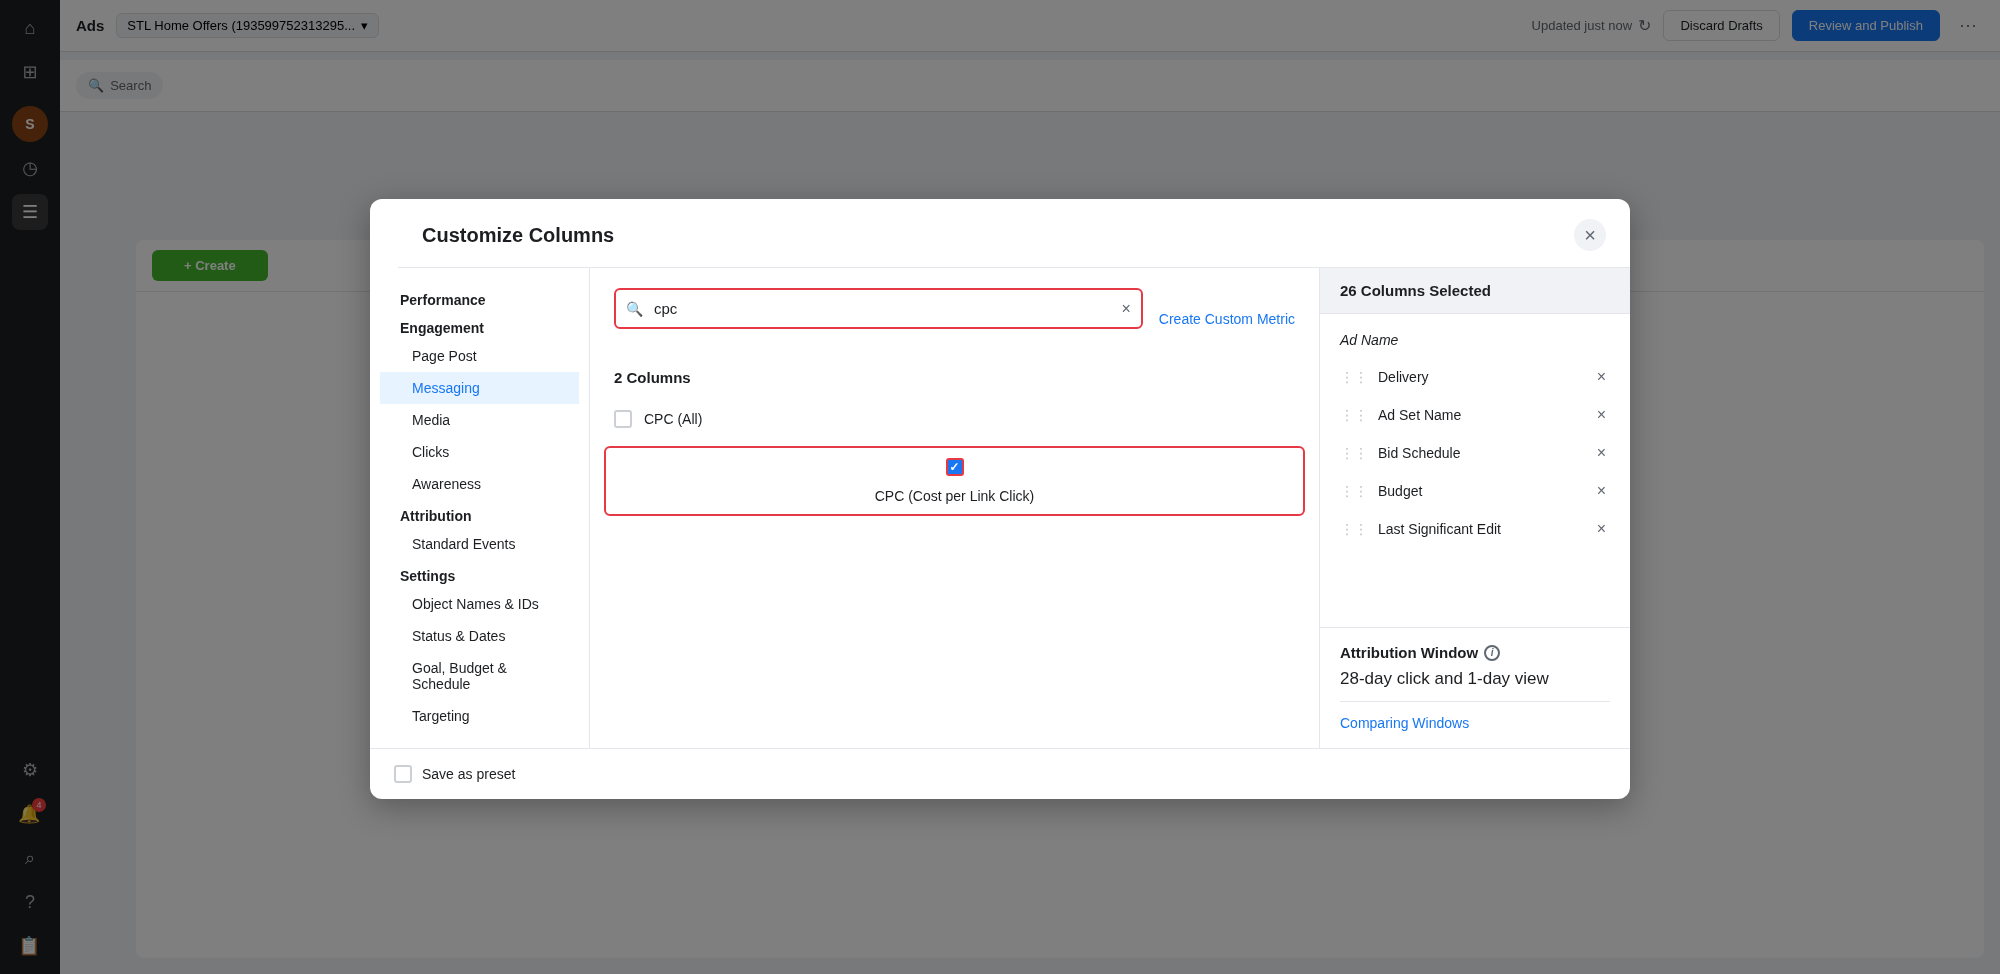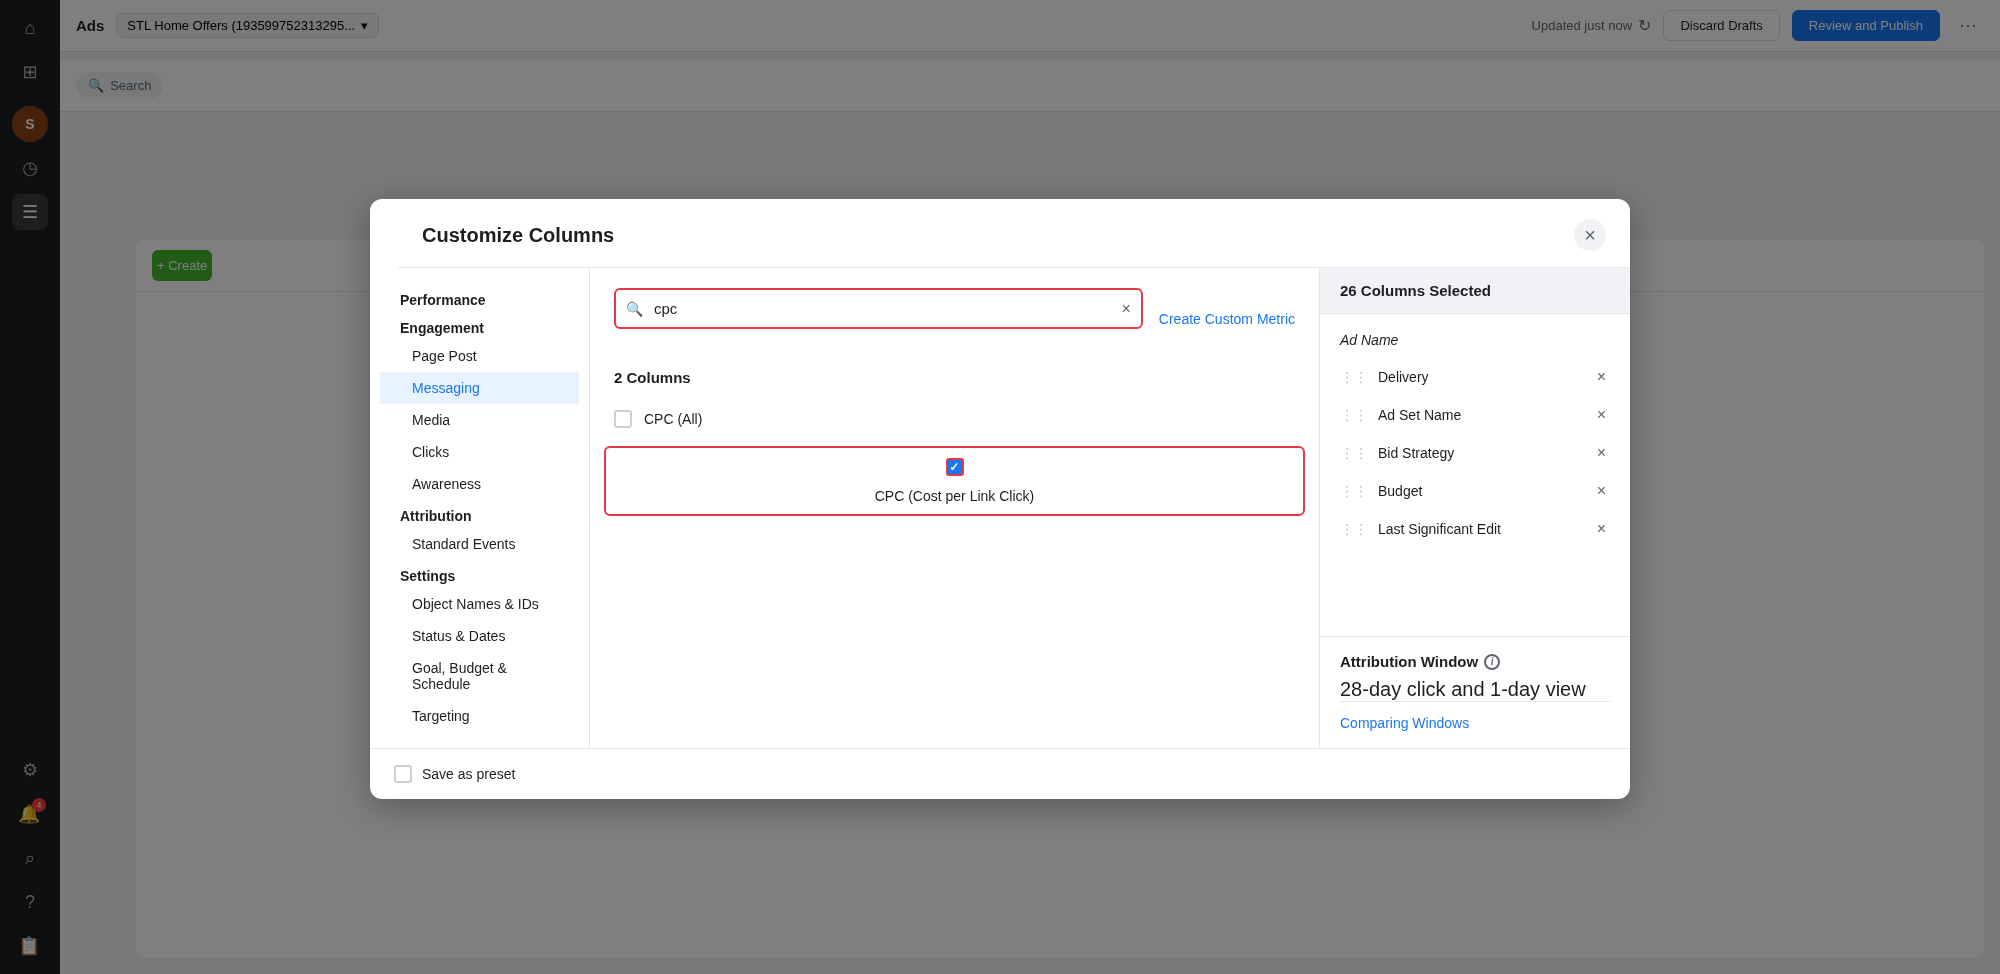--- a/index.html
+++ b/index.html
@@ -433,23 +433,23 @@
       border: 2px solid #606770;
       display: flex;
       align-items: center;
       justify-content: center;
       font-size: 10px;
       color: #606770;
       font-style: italic;
       font-weight: bold;
     }
     .attribution-value {
-      font-size: 20px;
-      color: #1c1e21;
-      margin-bottom: 0;
+      font-size: 17px;
+      color: #1c1e21;
+      margin-bottom: 12px;
     }
     .comparing-windows-link {
       font-size: 14px;
       color: #1877f2;
       cursor: pointer;
       font-weight: 500;
     }
 
     
     .modal-footer {
@@ -514,23 +514,23 @@
       align-items: center;
       padding: 10px 16px;
       gap: 10px;
       border-bottom: 1px solid #e4e6eb;
     }
     .bg-create-btn {
       background: #42b72a;
       color: #fff;
       border: none;
       border-radius: 6px;
-      padding: 8px 5px;
+      padding: 8px 32px;
       font-size: 13px;
-      font-weight: 400;
+      font-weight: 700;
       cursor: pointer;
     }
 
     
     .refresh-icon {
       font-size: 16px;
       color: #606770;
     }
   </style>
 </head>
@@ -659,21 +659,21 @@
         <div class="selected-col-item">
           <div class="selected-col-left">
             <span class="drag-handle">⋮⋮</span>
             <span class="selected-col-name">Ad Set Name</span>
           </div>
           <button class="remove-col-btn">×</button>
         </div>
         <div class="selected-col-item">
           <div class="selected-col-left">
             <span class="drag-handle">⋮⋮</span>
-            <span class="selected-col-name">Bid Strategy</span>
+            <span class="selected-col-name">Bid Schedule</span>
           </div>
           <button class="remove-col-btn">×</button>
         </div>
         <div class="selected-col-item">
           <div class="selected-col-left">
             <span class="drag-handle">⋮⋮</span>
             <span class="selected-col-name">Budget</span>
           </div>
           <button class="remove-col-btn">×</button>
         </div>

